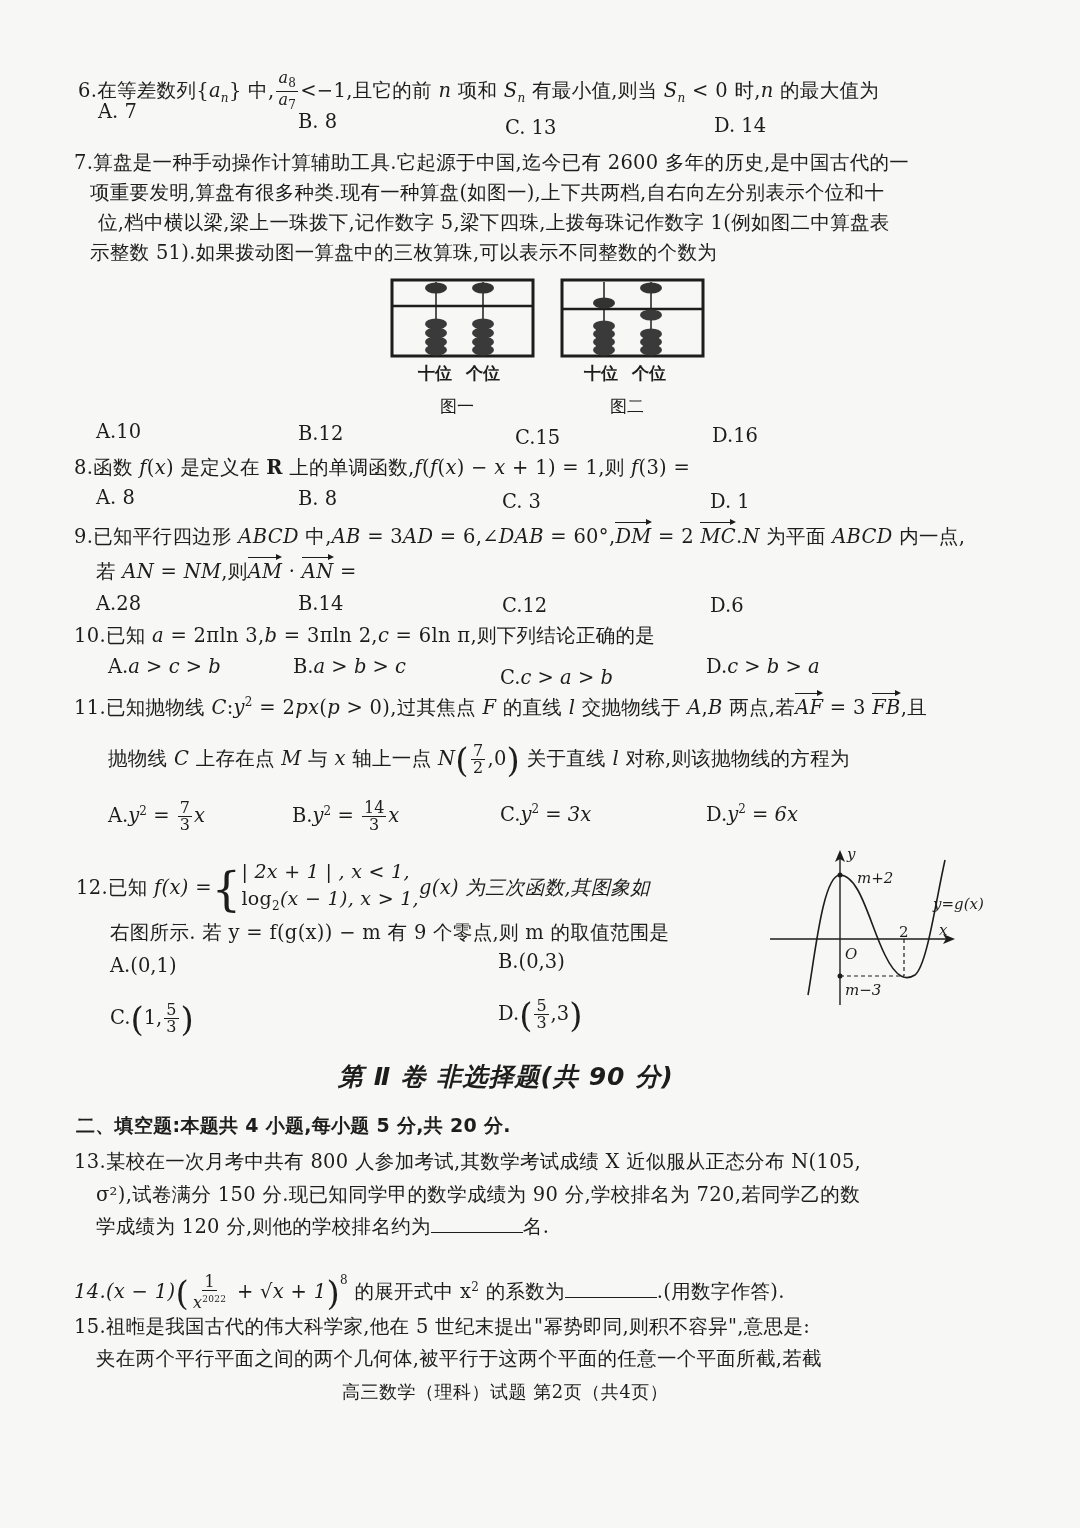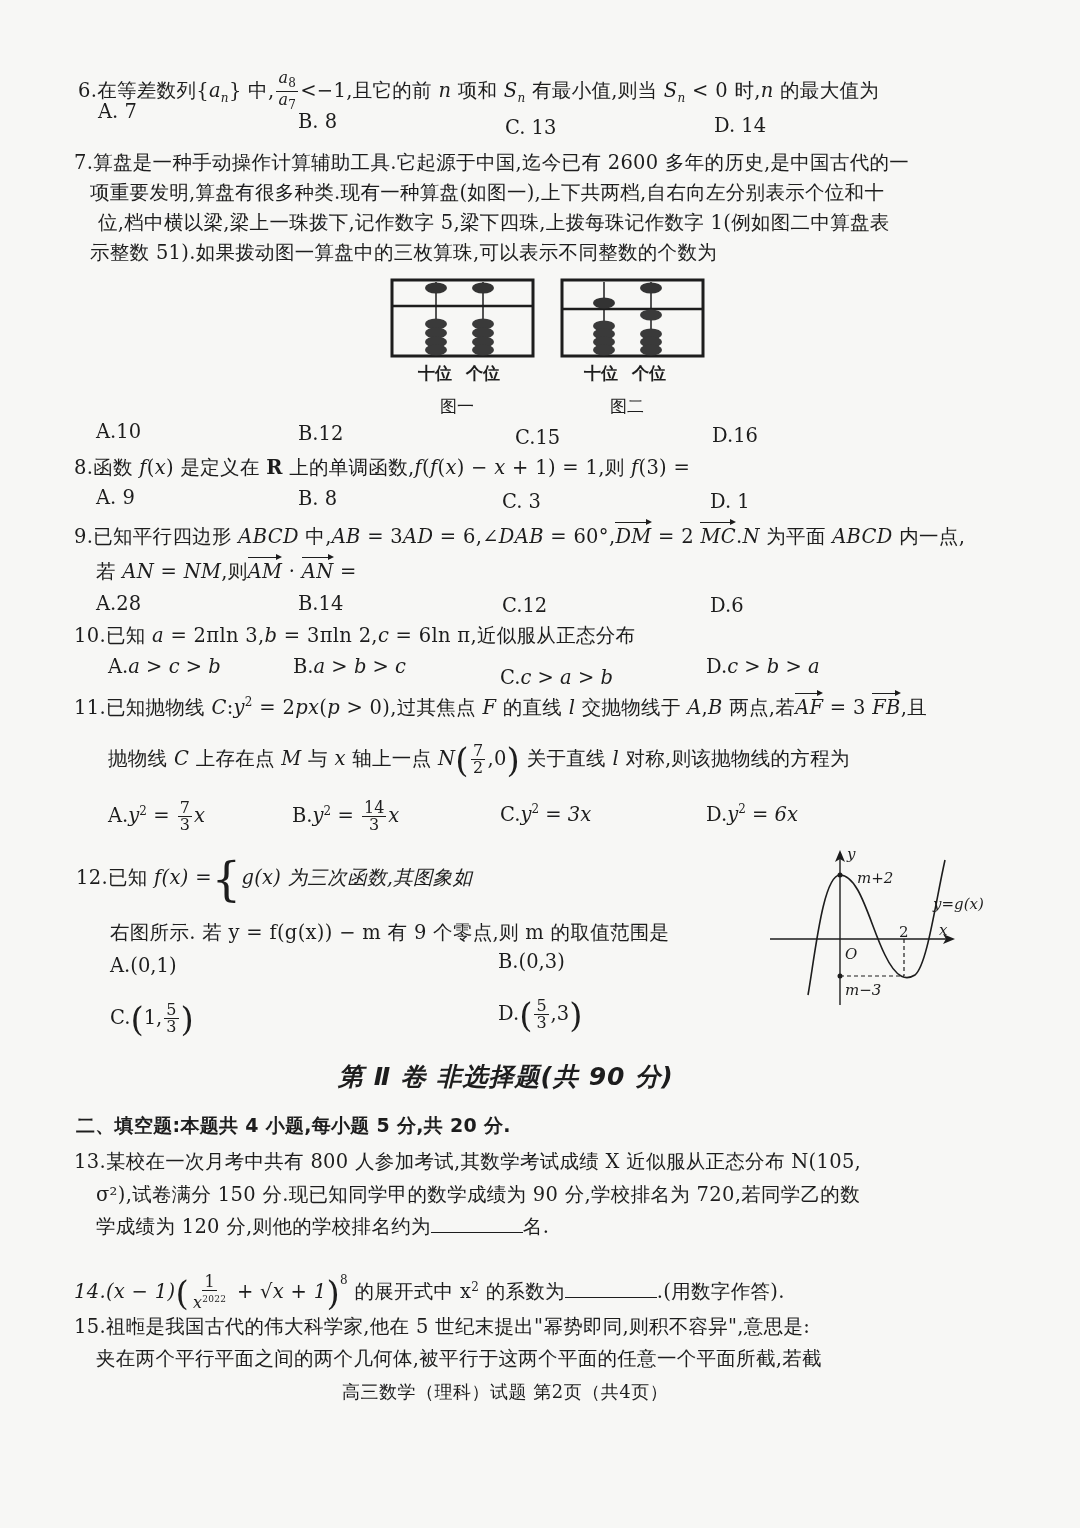--- a/index.html
+++ b/index.html
@@ -100,38 +100,38 @@
   <div class="fig-caption" style="left:610px; top:395px;">图二</div>
 
   <div class="opt" style="left:96px; top:420px;">A.10</div>
   <div class="opt" style="left:298px; top:422px;">B.12</div>
   <div class="opt" style="left:505px; top:426px;margin-left:10px;">C.15</div>
   <div class="opt" style="left:712px; top:424px;">D.16</div>
 
   <div class="line" style="left:74px; top:455px;">
     <span>8.函数 </span><span class="it">f</span><span>(</span><span class="it">x</span><span>) 是定义在 </span><b>R</b><span> 上的单调函数,</span><span class="it">f</span><span>(</span><span class="it">f</span><span>(</span><span class="it">x</span><span>) − </span><span class="it">x</span><span> + 1) = 1,则 </span><span class="it">f</span><span>(3) =</span>
   </div>
-  <div class="opt" style="left:96px; top:486px;">A. 9</div>
+  <div class="opt" style="left:96px; top:486px;">A. 8</div>
   <div class="opt" style="left:298px; top:487px;">B. 8</div>
   <div class="opt" style="left:502px; top:490px;">C. 3</div>
   <div class="opt" style="left:710px; top:490px;">D. 1</div>
 
   <div class="line" style="left:74px; top:524px;">
     <span>9.已知平行四边形 </span><span class="it">ABCD</span><span> 中,</span><span class="it">AB</span><span> = 3</span><span class="it">AD</span><span> = 6,∠</span><span class="it">DAB</span><span> = 60°,</span><span class="it vec">DM</span><span> = 2 </span><span class="it vec">MC</span><span>.</span><span class="it">N</span><span> 为平面 </span><span class="it">ABCD</span><span> 内一点,</span>
   </div>
   <div class="line" style="left:96px; top:559px;">
     <span>若 </span><span class="it">AN</span><span> = </span><span class="it">NM</span><span>,则</span><span class="it vec">AM</span><span> · </span><span class="it vec">AN</span><span> =</span>
   </div>
   <div class="opt" style="left:96px; top:592px;">A.28</div>
   <div class="opt" style="left:298px; top:592px;">B.14</div>
   <div class="opt" style="left:502px; top:594px;">C.12</div>
   <div class="opt" style="left:710px; top:594px;">D.6</div>
 
   <div class="line" style="left:74px; top:623px;">
-    <span>10.已知 </span><span class="it">a</span><span> = 2πln 3,</span><span class="it">b</span><span> = 3πln 2,</span><span class="it">c</span><span> = 6ln π,近似服从正态分布</span>
+    <span>10.已知 </span><span class="it">a</span><span> = 2πln 3,</span><span class="it">b</span><span> = 3πln 2,</span><span class="it">c</span><span> = 6ln π,则下列结论正确的是</span>
   </div>
   <div class="opt" style="left:108px; top:655px;"><span>A.</span><span class="it">a &gt; c &gt; b</span></div>
   <div class="opt" style="left:293px; top:655px;"><span>B.</span><span class="it">a &gt; b &gt; c</span></div>
   <div class="opt" style="left:500px; top:666px;"><span>C.</span><span class="it">c &gt; a &gt; b</span></div>
   <div class="opt" style="left:706px; top:655px;"><span>D.</span><span class="it">c &gt; b &gt; a</span></div>
 
   <div class="line" style="left:74px; top:689px;">
     <span>11.已知抛物线 </span><span class="it">C</span><span>:</span><span class="it">y</span><sup>2</sup><span> = 2</span><span class="it">px</span><span>(</span><span class="it">p</span><span> &gt; 0),过其焦点 </span><span class="it">F</span><span> 的直线 </span><span class="it">l</span><span> 交抛物线于 </span><span class="it">A</span><span>,</span><span class="it">B</span><span> 两点,若</span><span class="it vec">AF</span><span> = 3 </span><span class="it vec">FB</span><span>,且</span>
   </div>
   <div class="line" style="left:108px; top:735px;">
@@ -145,21 +145,24 @@
         <span class="den">3</span>
       </span><span class="it">x</span></div>
   <div class="opt" style="left:292px; top:792px;"><span>B.</span><span class="it">y</span><sup>2</sup><span> = </span><span class="frac">
         <span class="num">14</span>
         <span class="den">3</span>
       </span><span class="it">x</span></div>
   <div class="opt" style="left:500px; top:802px;"><span>C.</span><span class="it">y</span><sup>2</sup><span class="it"> = 3x</span></div>
   <div class="opt" style="left:706px; top:802px;"><span>D.</span><span class="it">y</span><sup>2</sup><span class="it"> = 6x</span></div>
 
   <div class="line" style="left:76px; top:858px; line-height:40px;">
-    <span>12.已知 </span><span class="it">f(x) =</span><span class="brace">{</span><span class="it">g(x) 为三次函数,其图象如</span>
+    <span>12.已知 </span><span class="it">f(x) =</span><span class="brace">{</span><span class="piece">
+        <span class="it">| 2x + 1 | , x &lt; 1,</span>
+        <span><span>log</span><sub>2</sub><span class="it">(x − 1), x &gt; 1,</span></span>
+      </span><span class="it">g(x) 为三次函数,其图象如</span>
   </div>
   <div class="line" style="left:110px; top:920px;">右图所示. 若 y = f(g(x)) − m 有 9 个零点,则 m 的取值范围是</div>
   <div class="opt" style="left:110px; top:954px;">A.(0,1)</div>
   <div class="opt" style="left:498px; top:950px;">B.(0,3)</div>
   <div class="opt" style="left:110px; top:994px;"><span>C.</span><span class="paren-big">(</span><span>1,</span><span class="frac">
         <span class="num">5</span>
         <span class="den">3</span>
       </span><span class="paren-big">)</span></div>
   <div class="opt" style="left:498px; top:990px;"><span>D.</span><span class="paren-big">(</span><span class="frac">
         <span class="num">5</span>

